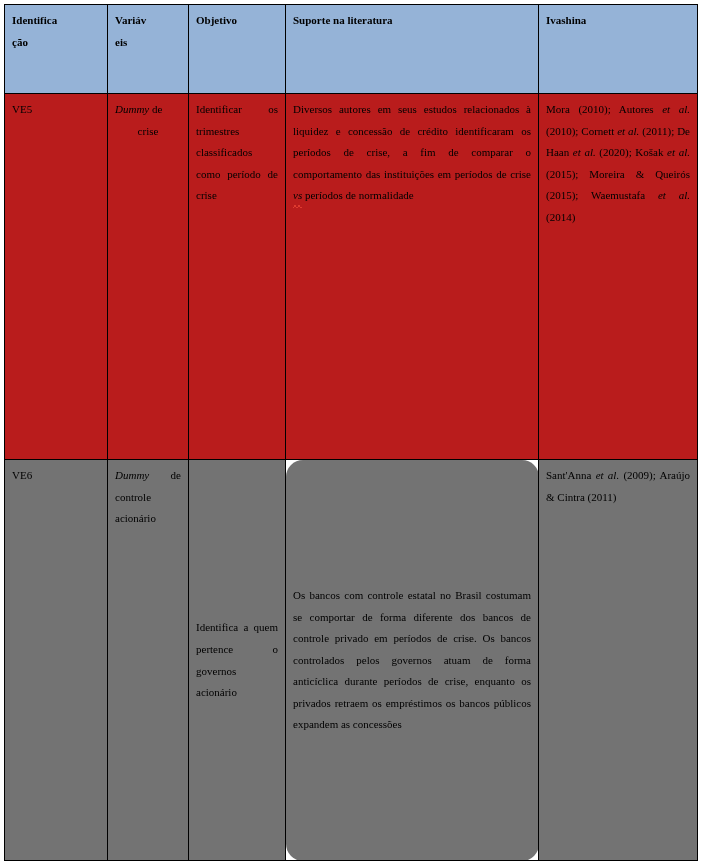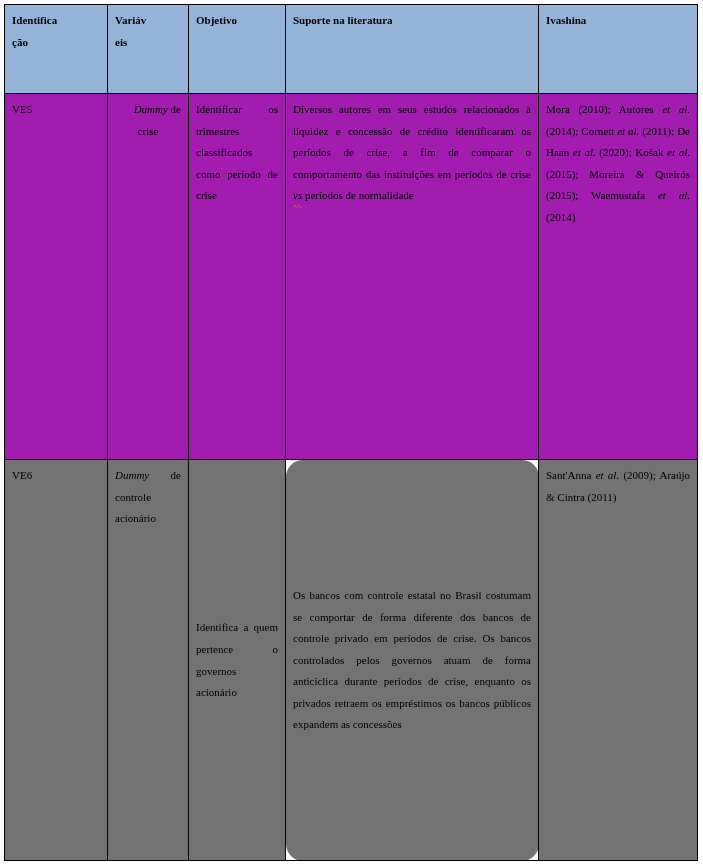--- a/index.html
+++ b/index.html
@@ -58,38 +58,38 @@
     text-align: left;
     text-align-last: left;
     -moz-text-align-last: left;
     vertical-align: top;
     height: 79px;
     padding-top: 5px;
     line-height: 1.98;
   }
 
   
-  tr.row-ve5 td { background: #a21caf; }
+  tr.row-ve5 td { background: #b91c1c; }
   tr.row-ve6 td { background: #737373; }
 
   
   td.cell-ident {
     text-align: center;
     text-align-last: center;
     -moz-text-align-last: center;
     vertical-align: middle;
   }
   td.cell-var {
     vertical-align: middle;
     text-align: left;
     text-align-last: left;
     -moz-text-align-last: left;
   }
   tr.row-ve5 td.cell-var {
-    text-align: right;
+    text-align: left;
     text-align-last: center;
     -moz-text-align-last: center;
   }
   td.cell-obj { vertical-align: top; }
   tr.row-ve6 td.cell-obj { vertical-align: middle; }
   td.cell-sup { vertical-align: top; }
   tr.row-ve6 td.cell-sup { vertical-align: middle; border-radius: 17px; }
   td.cell-aut { vertical-align: top; }
   tr.row-ve6 td.cell-aut { vertical-align: top; }
 
@@ -140,21 +140,21 @@
 
       <tr class="row-ve5">
         <td class="cell-ident">VE5</td>
 
         <td class="cell-var"><em class="it">Dummy</em> <span>de crise</span></td>
 
         <td class="cell-obj">Identificar os trimestres classificados como período de crise</td>
 
         <td class="cell-sup"><span>Diversos autores em seus estudos relacionados à liquidez e concessão de crédito identificaram os períodos de crise, a fim de comparar o comportamento das instituições em períodos de crise</span> <span class="spellcheck">vs</span> <span>períodos de normalidade</span></td>
 
-        <td class="cell-aut"><span>Mora (2010);</span> <span>Autores </span><em class="it">et al.</em><span>(2014); Cornett </span><em class="it">et al.</em><span> (2011); De Haan </span><em class="it">et al.</em><span> (2020); Košak </span><em class="it">et al.</em><span> (2015); Moreira &amp; Queirós (2015); Waemustafa </span><em class="it">et al.</em><span> (2014)</span></td>
+        <td class="cell-aut"><span>Mora (2010);</span> <span>Autores </span><em class="it">et al.</em><span>(2010); Cornett </span><em class="it">et al.</em><span> (2011); De Haan </span><em class="it">et al.</em><span> (2020); Košak </span><em class="it">et al.</em><span> (2015); Moreira &amp; Queirós (2015); Waemustafa </span><em class="it">et al.</em><span> (2014)</span></td>
       </tr>
 
       <tr class="row-ve6">
         <td class="cell-ident">VE6</td>
 
         <td class="cell-var"><em class="it">Dummy</em> <span>de controle acionário</span></td>
 
         <td class="cell-obj">Identifica a quem pertence o governos acionário</td>
 
         <td class="cell-sup">Os bancos com controle estatal no Brasil costumam se comportar de forma diferente dos bancos de controle privado em períodos de crise. Os bancos controlados pelos governos atuam de forma anticíclica durante períodos de crise, enquanto os privados retraem os empréstimos os bancos públicos expandem as concessões</td>

